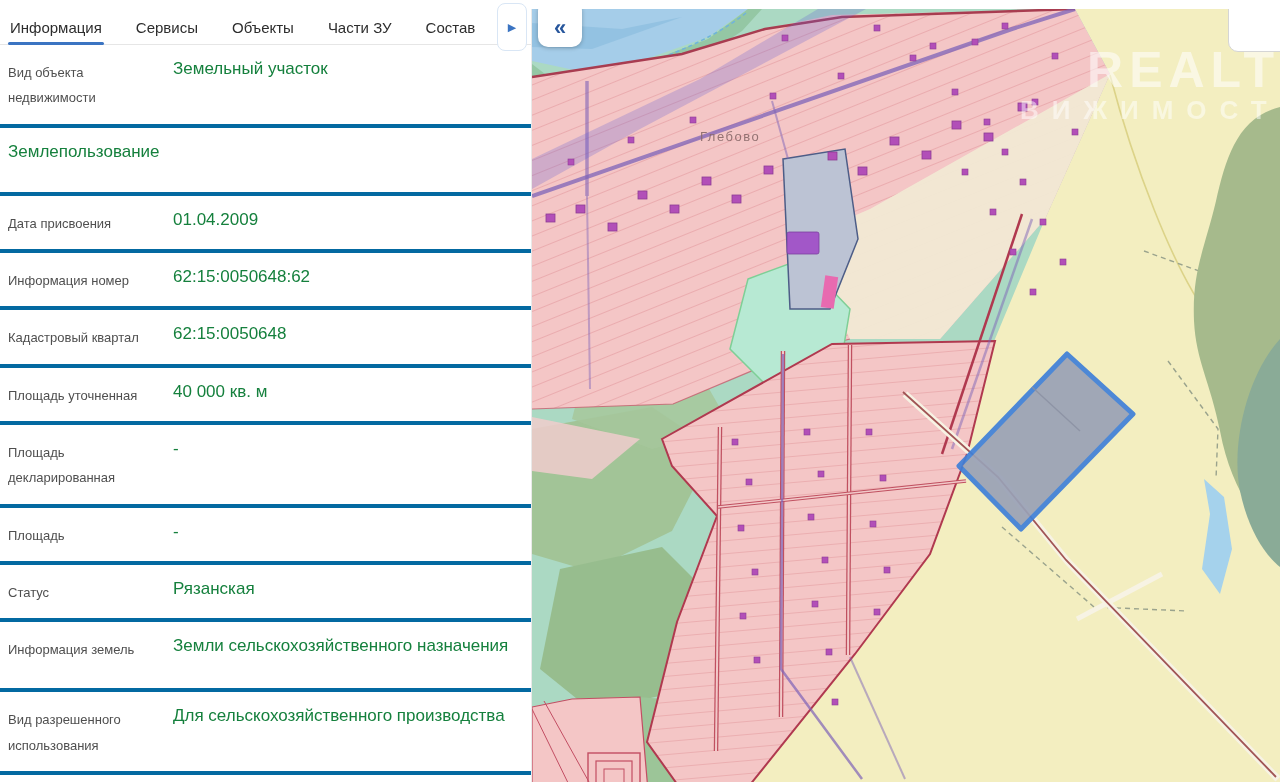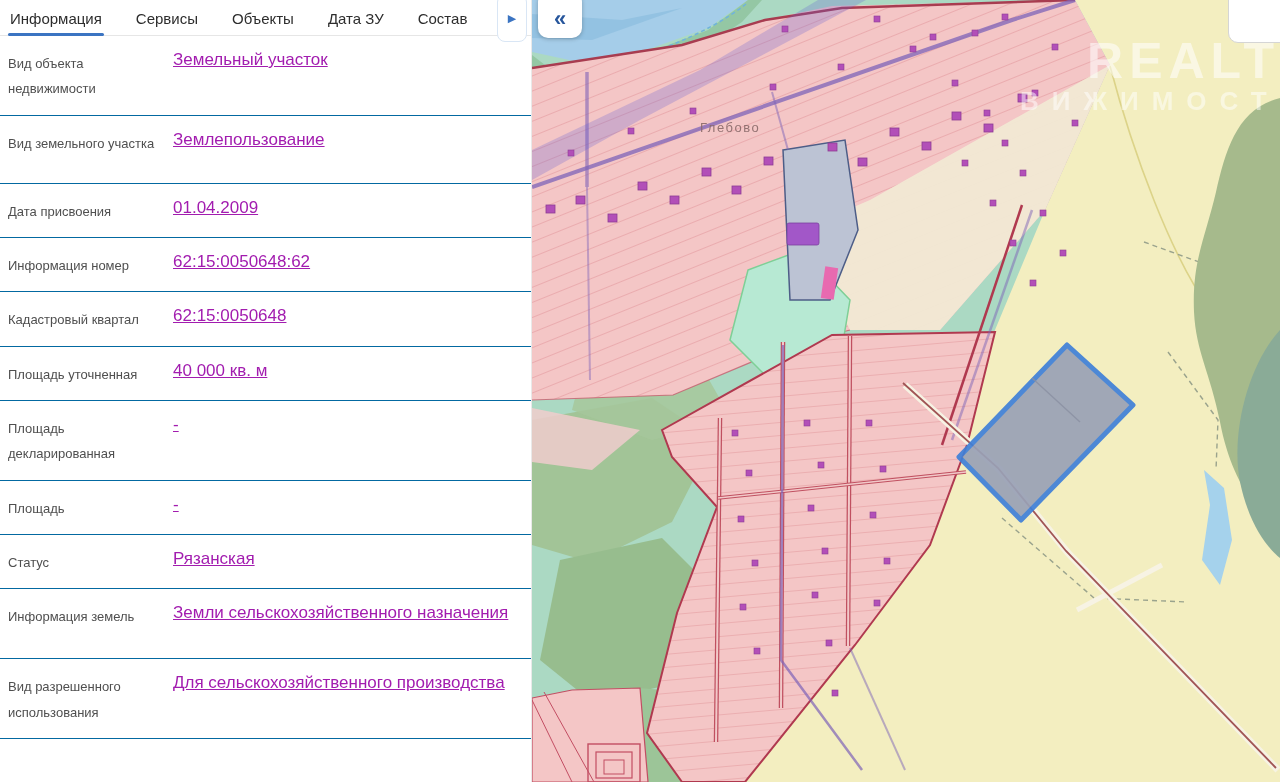--- a/index.html
+++ b/index.html
@@ -1,36 +1,36 @@
 <!DOCTYPE html>
 <html style="--accent: #3b74c2;"><head>
 <meta charset="utf-8">
 <style>
   * { margin:0; padding:0; box-sizing:border-box; }
   html,body { width:1280px; height:782px; overflow:hidden;
     font-family:"Liberation Sans", sans-serif; background:#fff; }
-  .app { display:flex; width:1280px; height:660px; }
+  .app { display:flex; width:1280px; height:660px;margin-top:9px; }
 
   
   .panel { width:532px; height:782px; background:#fff; border-right:1px solid #e9e9e9;
     display:flex; flex-direction:column; }
   .tabbar { display:flex; align-items:flex-start; height:36px; border-bottom:1px solid #e6e6e6;
     padding-left:10px; position:relative; flex:none; }
   .tab { position:relative; height:36px; display:flex; align-items:center;
     font-size:15px; color:#2d2d2d; margin-right:34px; cursor:pointer; white-space:nowrap; }
   .tab.active::after { content:""; position:absolute; left:-2px; right:-2px; bottom:0;
     height:3px; background:var(--accent,#3b74c2); border-radius:2px; }
   .tab-more { position:absolute; right:4px; top:-6px; width:30px; height:48px;
     background:#fff; border:1px solid #d9e6f5; border-radius:8px;
     display:flex; align-items:center; justify-content:center;
     color:#3b74c2; font-size:11px; cursor:pointer; }
   .rows { flex:1; overflow:hidden; }
-  .row { display:flex; padding:12px 8px 13px 8px; border-bottom:1px solid #0369a1; }
+  .row { display:flex; padding:12px 8px 13px 8px; border-bottom:4px solid #0369a1; }
   .row .lbl { width:165px; flex:none; font-size:13px; color:#4f4f4f; line-height:1.95; padding-top:3px; }
-  .row .val { flex:1; font-size:17px; color:#a21caf; line-height:1.45; padding-left:0;text-decoration:underline; }
+  .row .val { flex:1; font-size:17px; color:#15803d; line-height:1.45; padding-left:0; }
   .row .val { margin-left:0; }
 
   
   .map { position:relative; width:748px; height:782px; overflow:hidden; background:#f3eec0; }
   .map svg { position:absolute; left:0; top:0; }
   .collapse-btn { position:absolute; left:6px; top:-8px; width:44px; height:46px;
     background:#fff; border-radius:10px; box-shadow:0 1px 4px rgba(0,0,0,.25);
     display:flex; align-items:flex-end; justify-content:center; padding-bottom:6px;
     color:#27569c; font-size:22px; font-weight:bold; cursor:pointer; z-index:5; }
   .tr-box { position:absolute; right:-10px; top:-12px; width:62px; height:55px;
@@ -45,34 +45,33 @@
 </head>
 <body>
 
 <div class="app">
 
   <div class="panel">
     <div class="tabbar">
       <div class="tab active">Информация</div>
       <div class="tab">Сервисы</div>
       <div class="tab">Объекты</div>
-      <div class="tab">Дата ЗУ</div>
+      <div class="tab">Части ЗУ</div>
       <div class="tab">Состав</div>
       <div class="tab-more">
         <span>▶</span>
       </div>
     </div>
 
     <div class="rows">
       <div class="row" style="min-height:68px">
         <div class="lbl">Вид объекта недвижимости</div>
         <div class="val">Земельный участок</div>
       </div>
       <div class="row" style="min-height:68px">
-        <div class="lbl">Вид земельного участка</div>
         <div class="val">Землепользование</div>
       </div>
       <div class="row" style="min-height:43px">
         <div class="lbl">Дата присвоения</div>
         <div class="val">01.04.2009</div>
       </div>
       <div class="row" style="min-height:43px">
         <div class="lbl">Информация номер</div>
         <div class="val">62:15:0050648:62</div>
       </div>

